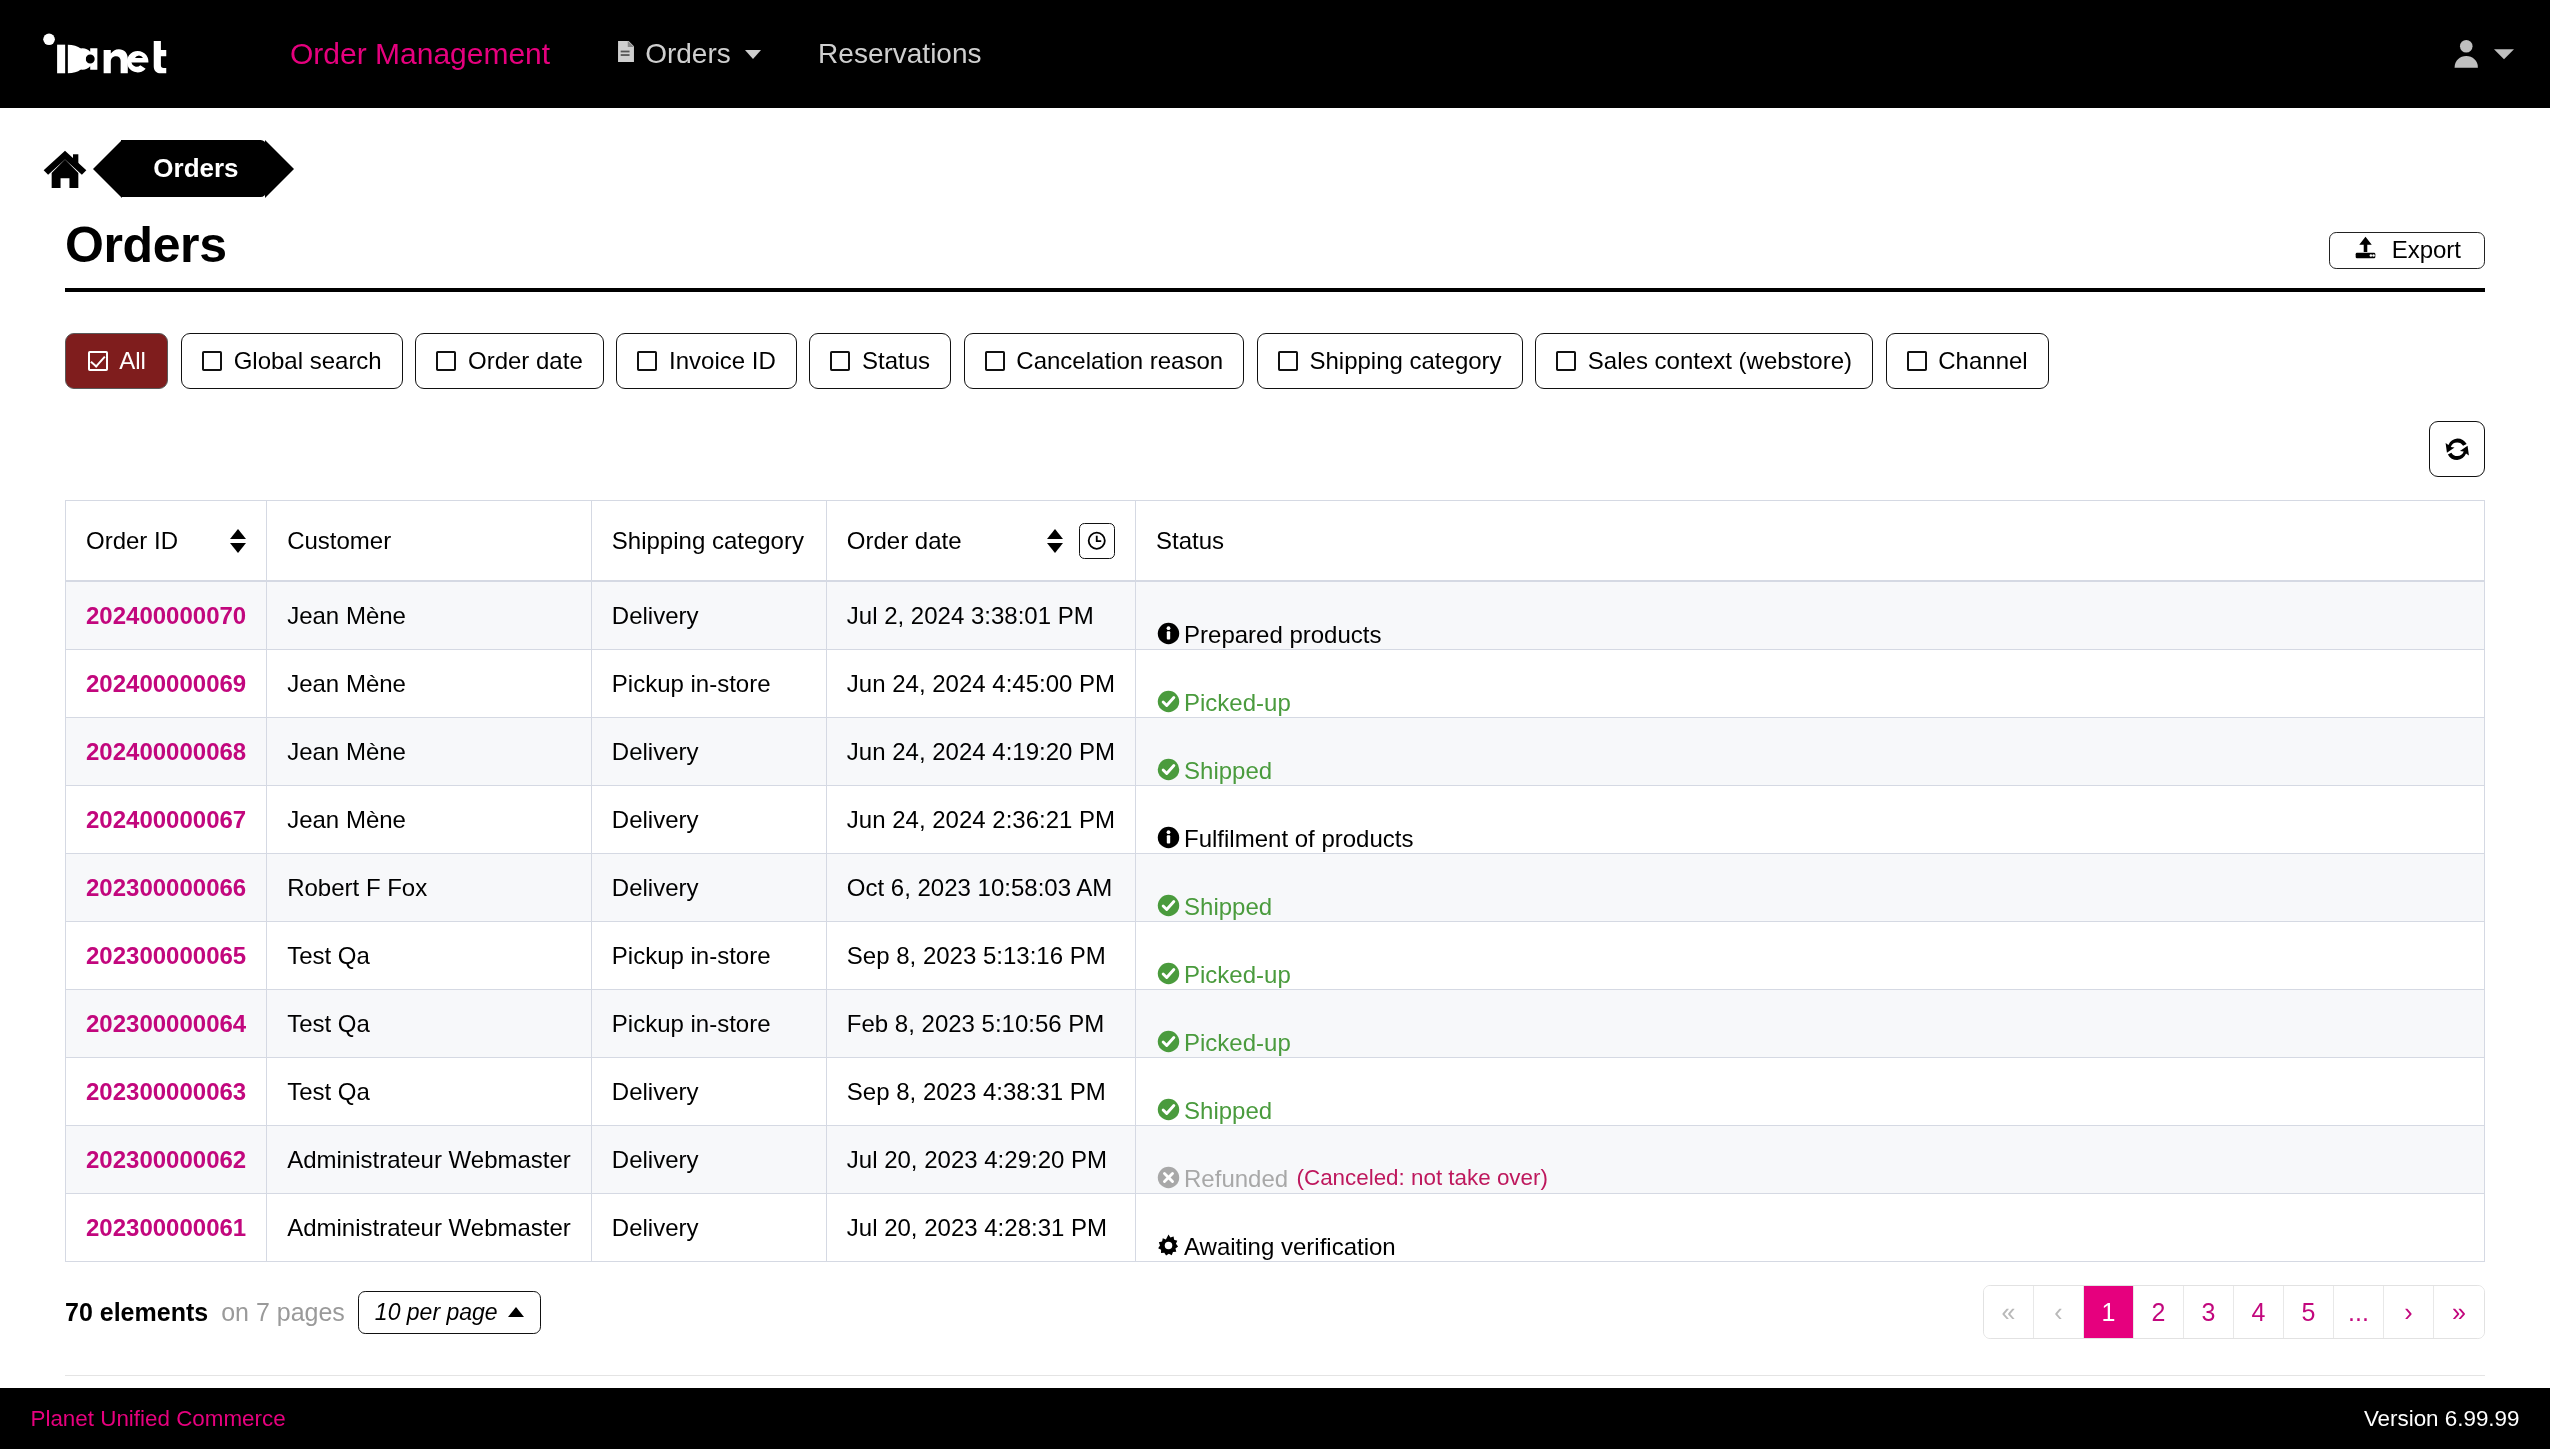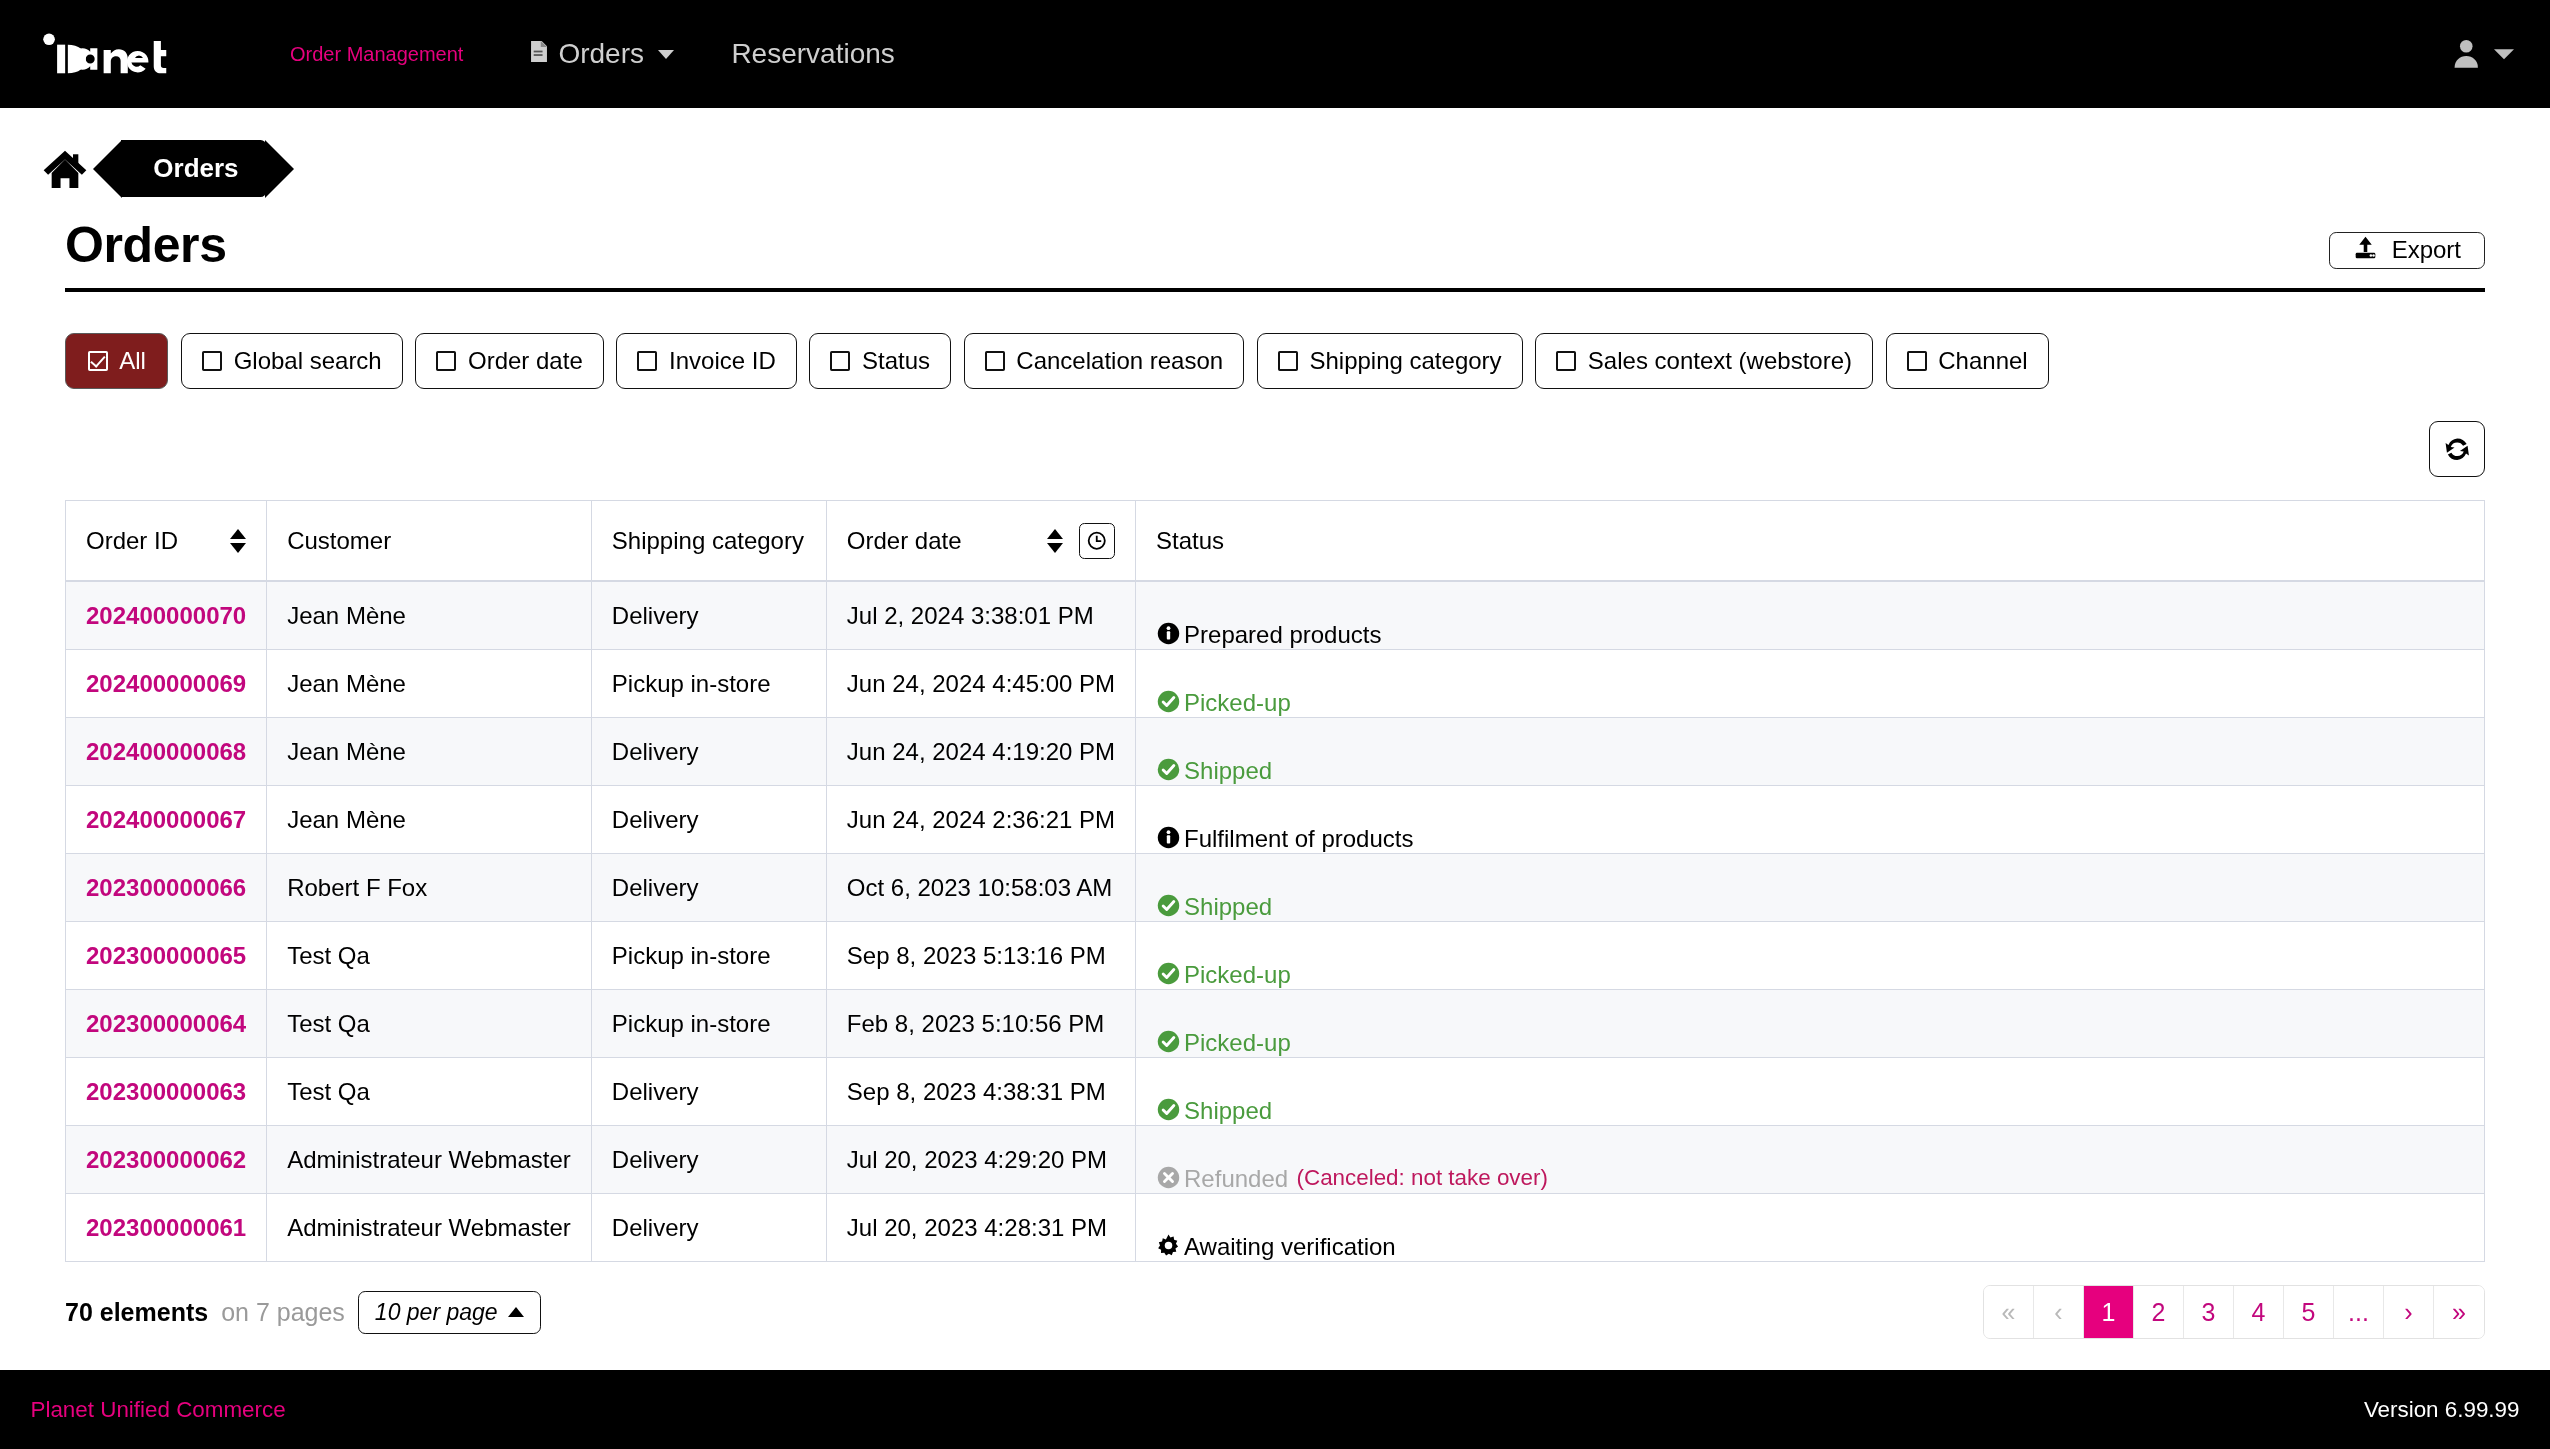--- a/index.html
+++ b/index.html
@@ -26,21 +26,21 @@
   .nav-link {
     font-size: 28px;
     color: #cfcfcf;
     margin-right: 57px;
     display: flex;
     align-items: center;
     gap: 9px;
     cursor: pointer;
     white-space: nowrap;
   }
-  .nav-link.brand { color: #e6007e; font-size: 20px; margin-right: 66px; }
+  .nav-link.brand { color: #e6007e; font-size: 30px; margin-right: 66px; }
   .nav-link .caret-d {
     width:0;height:0;border-left:8px solid transparent;border-right:8px solid transparent;
     border-top:9px solid #cfcfcf; margin-left:5.4px;
   }
   .user-area {
     position:absolute; right: 36px; top:50%; transform: translateY(-50%);
     display:flex; align-items:center; gap: 12.6px; cursor:pointer;
   }
   .user-caret {
     width:0;height:0;border-left:10px solid transparent;border-right:10px solid transparent;
@@ -241,21 +241,21 @@
     padding: 0 7.2px;
   }
   .pg:last-child { border-right:none; }
   .pg.dim { color:#b9b9b9; }
   .pg.cur { background:#e6007e; color:#fff; }
 
   
   .footer-sep { margin: 36px 65px 0 65px; border-top: 0.9px solid #e4e4e4; }
   .site-footer {
     position:absolute; bottom:0; left:0; right:0;
-    height: 79px; background:#000;
+    height: 61px; background:#000;
     display:flex; align-items:center; justify-content:space-between;
     padding: 0 30.5px;
     font-size: 22.4px;
   }
   .footer-left { color:#e6007e; }
   .footer-right { color:#ffffff; }
 </style>
 </head>
 <body>
 

